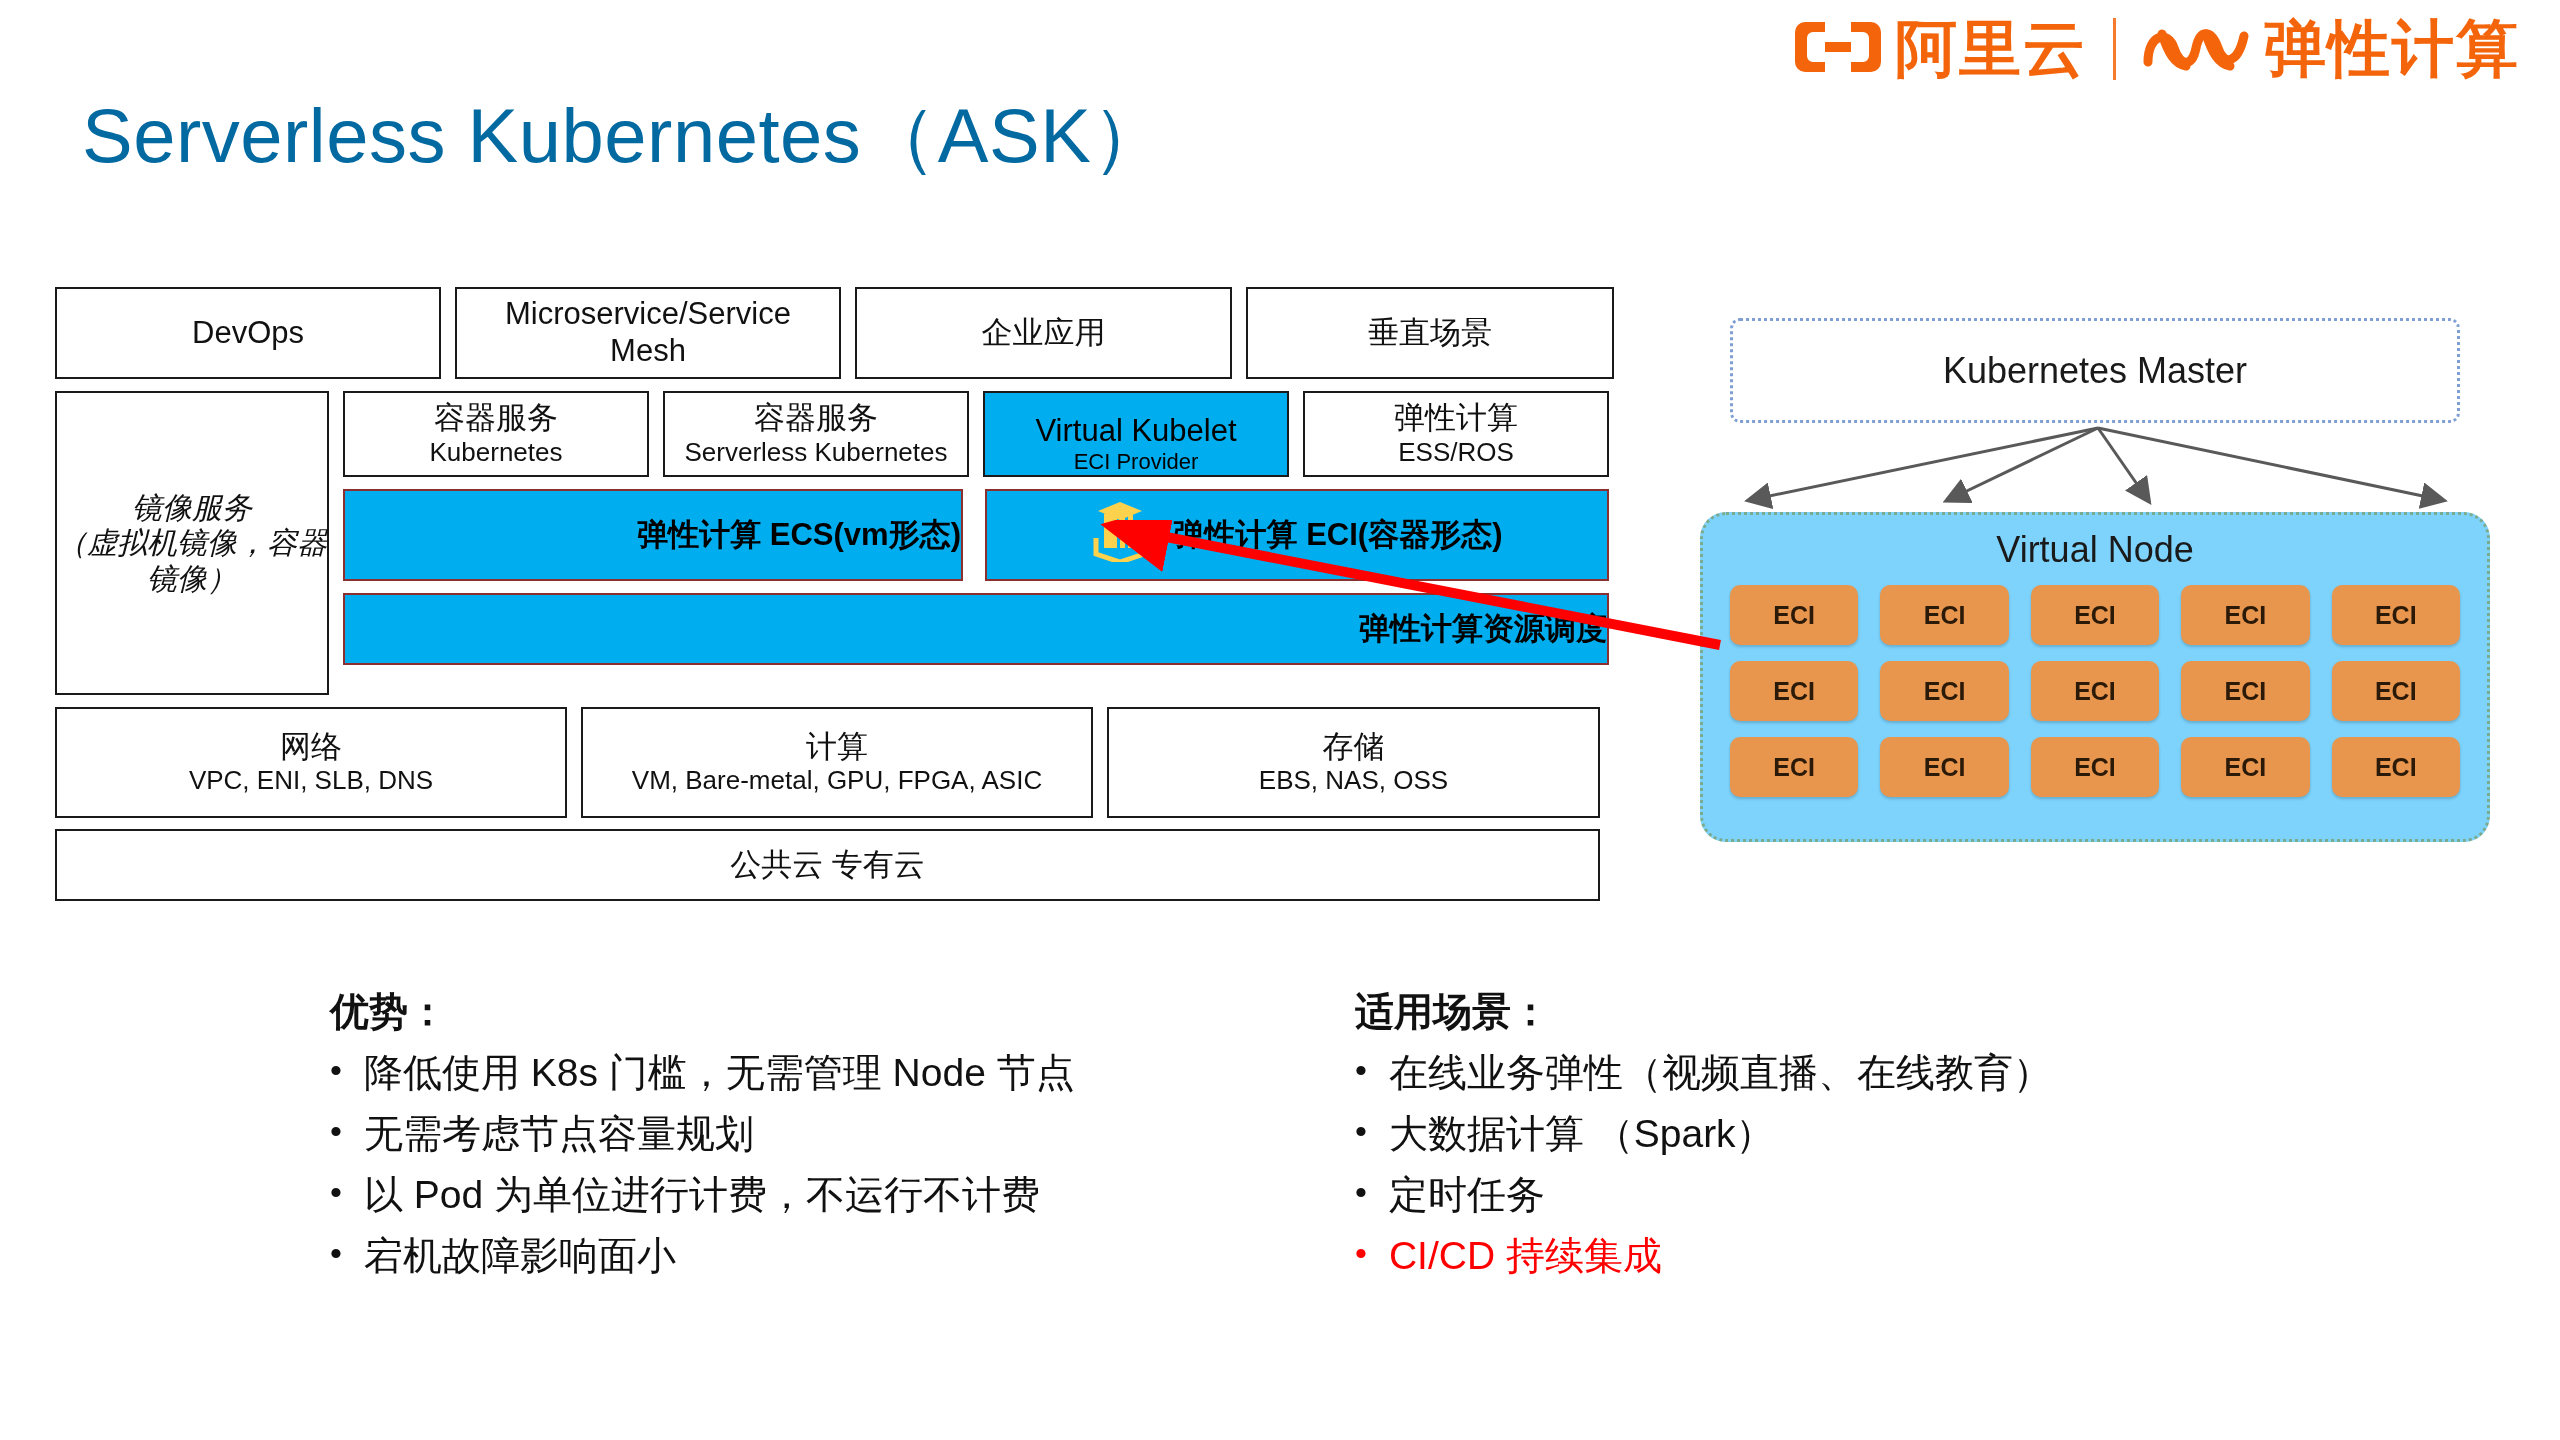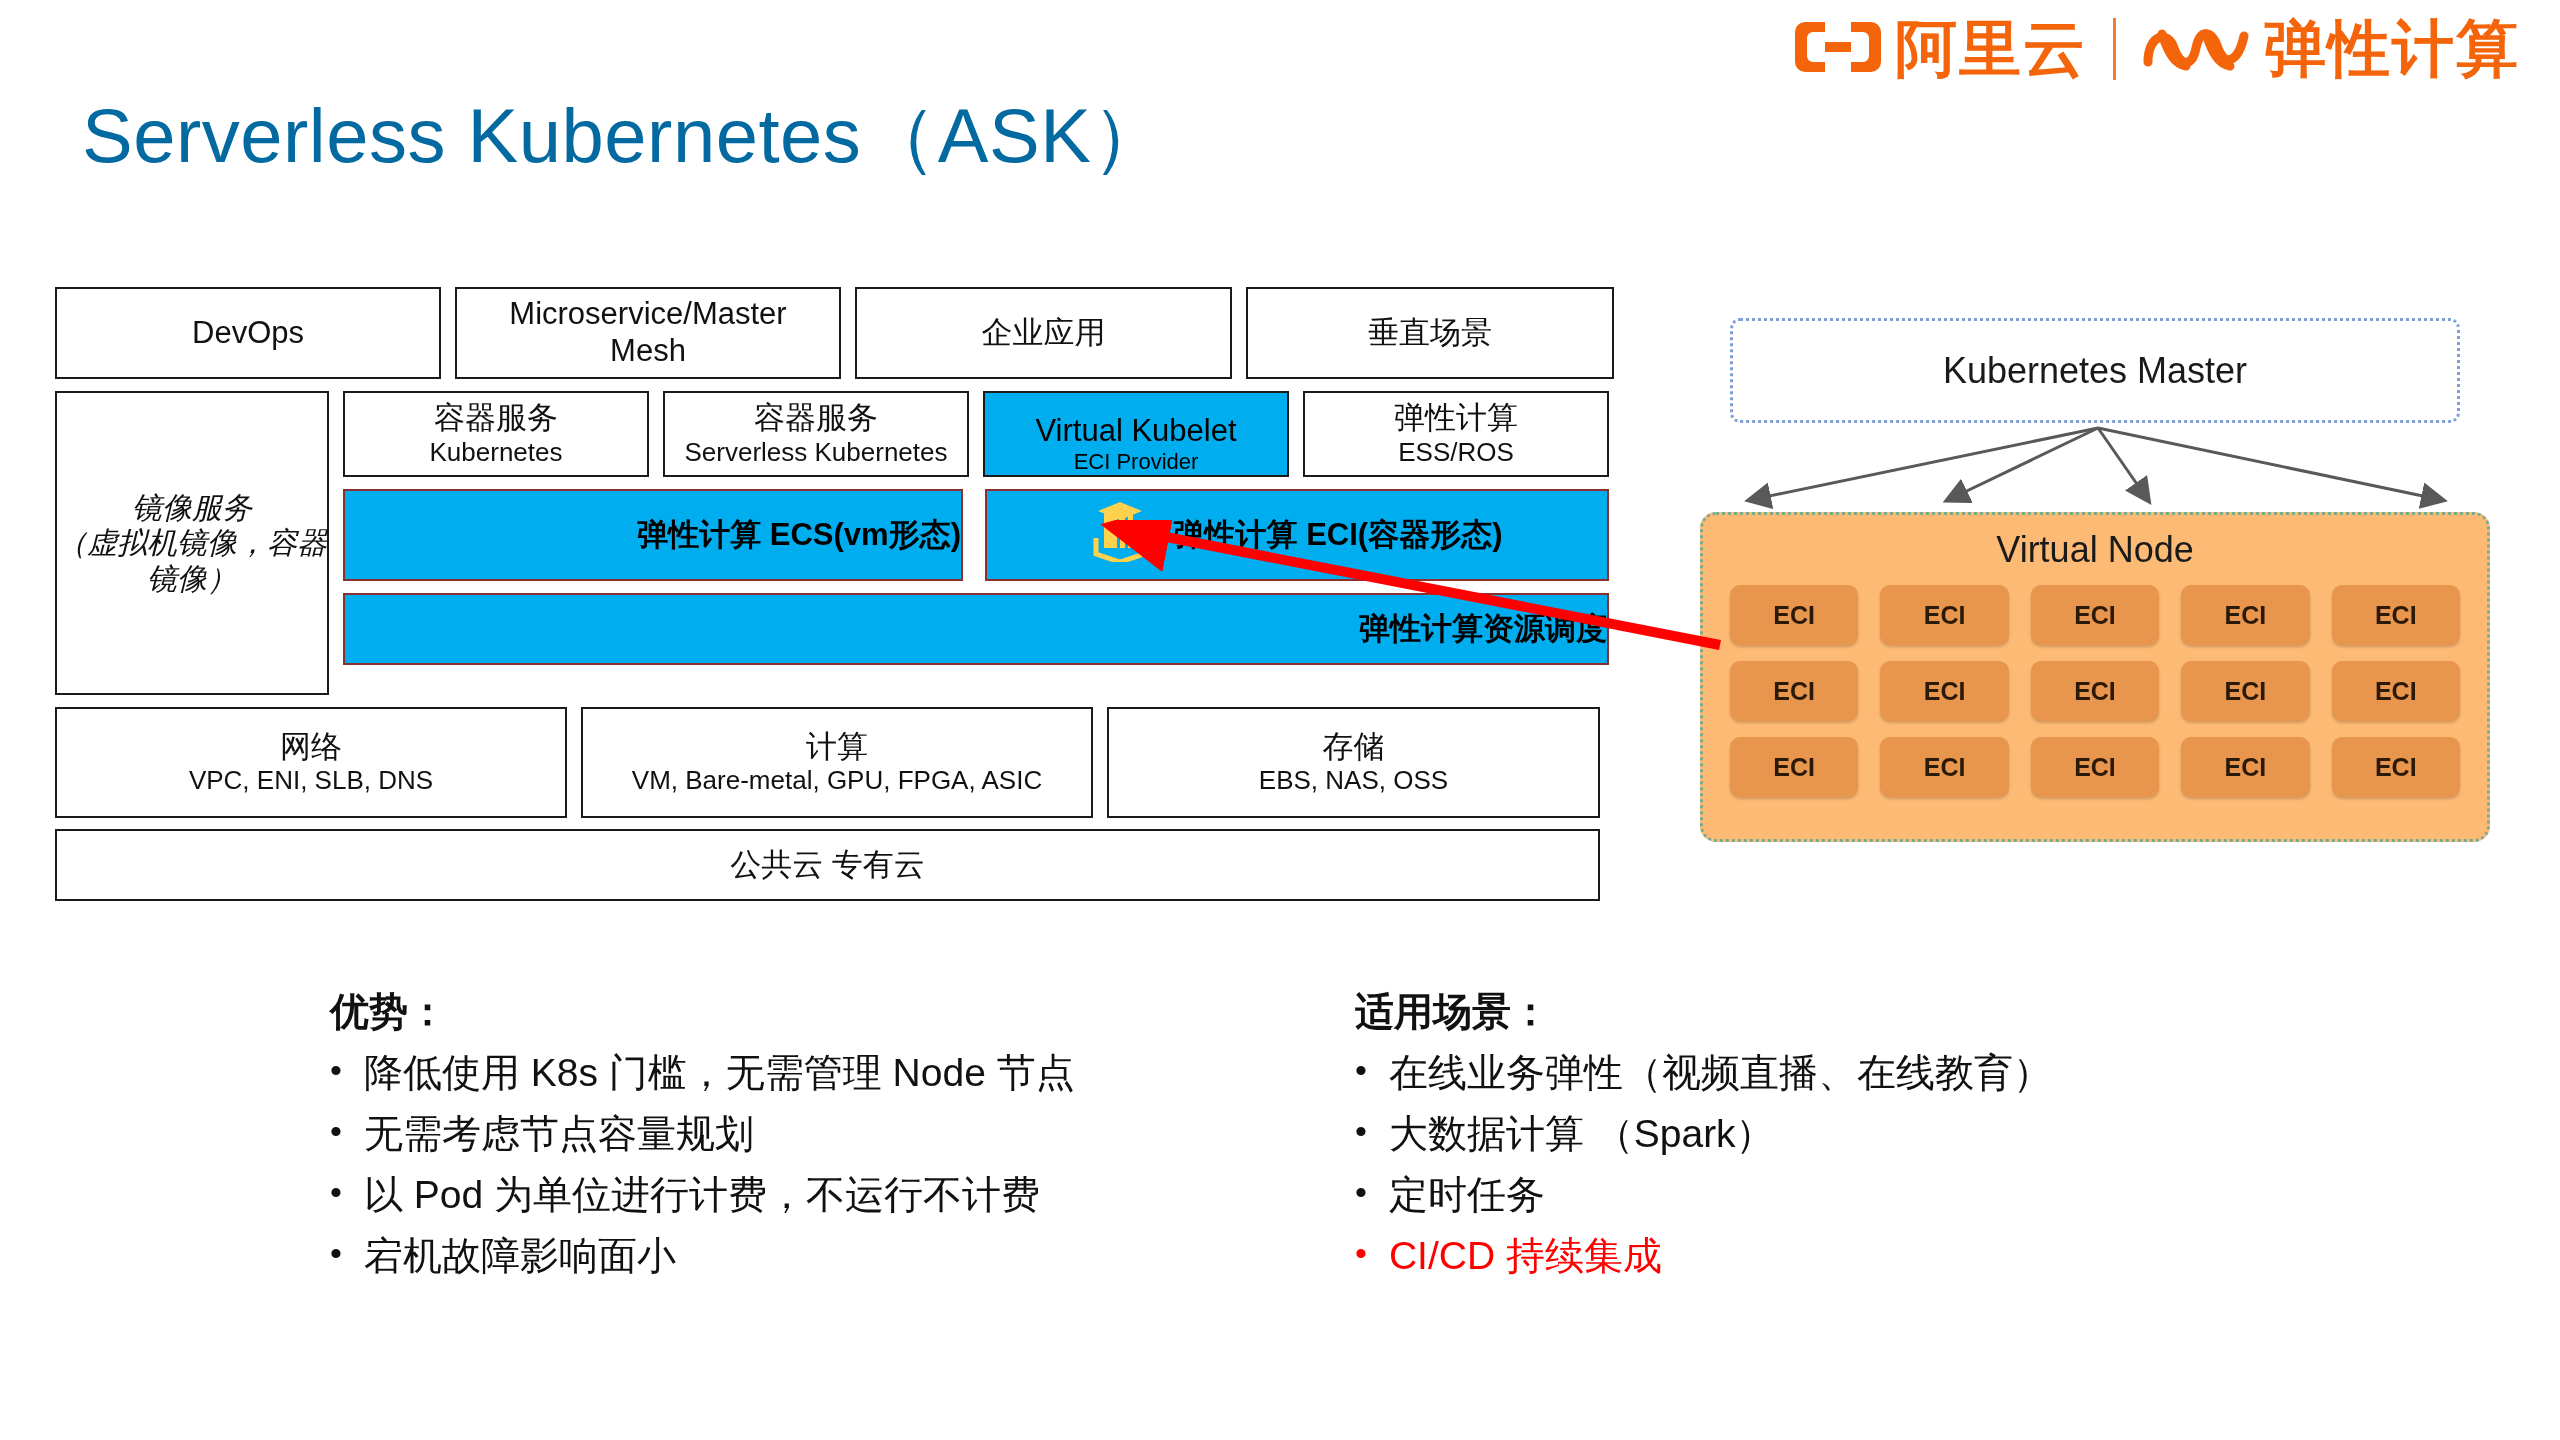--- a/index.html
+++ b/index.html
@@ -112,21 +112,21 @@
   
   #right { position:absolute; left:1700px; top:300px; width:800px; height:560px; }
   .k8s-master {
     position:absolute; left:30px; top:18px; width:730px; height:105px;
     border: 3px dotted #7f9fd4; border-radius:10px;
     display:flex; align-items:center; justify-content:center;
     font-size:36px; color:#1a1a1a; background:#fff;
   }
   .vnode {
     position:absolute; left:0px; top:212px; width:790px; height:330px;
-    background:#fdba74; border:3px dotted #7aab8e; border-radius:16px;
+    background:#7dd3fc; border:3px dotted #7aab8e; border-radius:26px;
   }
   .vnode-title {
     text-align:center; font-size:36px; color:#1a1a1a; padding-top:14px;
   }
   .eci-grid {
     margin: 14px auto 0; width: 730px;
     display:grid; grid-template-columns: repeat(5, 1fr);
     row-gap: 16px; column-gap: 22px;
   }
   .eci-cell {
@@ -181,21 +181,21 @@
 
   <div class="slide-title">Serverless Kubernetes（ASK）</div>
 
   <div id="arch">
 
     <div class="row" id="row1">
       <div class="box b-devops">
         <span class="l1">DevOps</span>
       </div>
       <div class="box b-micro">
-        <span class="l1">Microservice/Master</span>
+        <span class="l1">Microservice/Service</span>
         <span class="l1">Mesh</span>
       </div>
       <div class="box b-ent">
         <span class="l1">企业应用</span>
       </div>
       <div class="box b-vert">
         <span class="l1">垂直场景</span>
       </div>
     </div>
 

